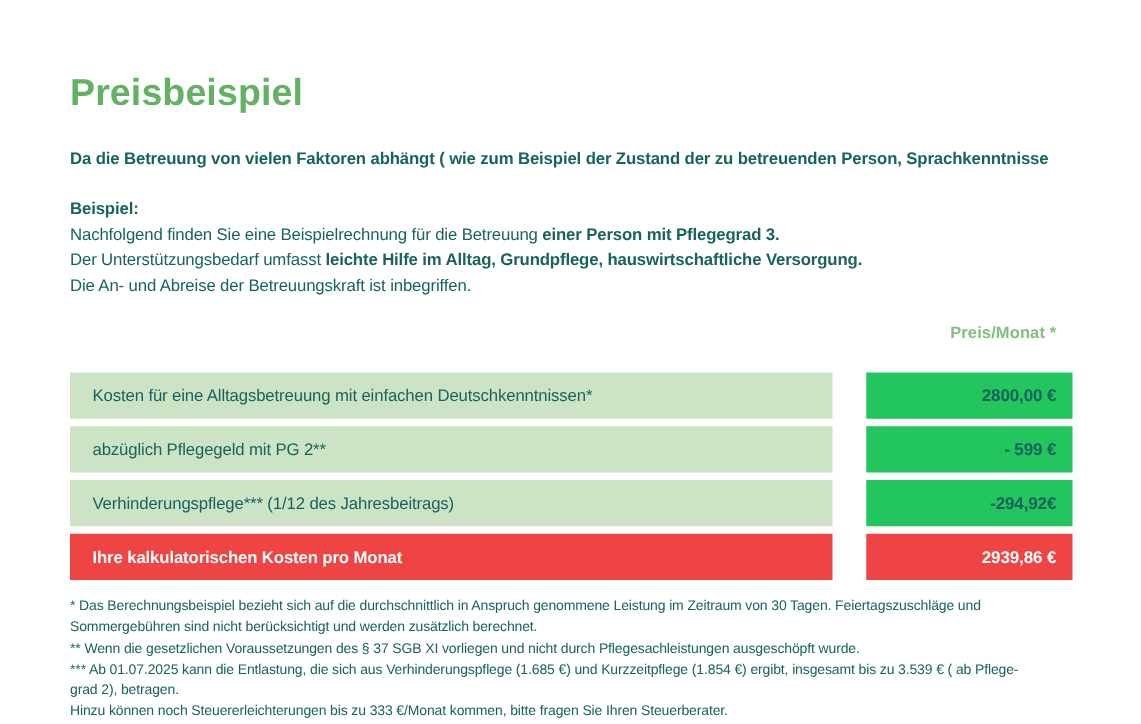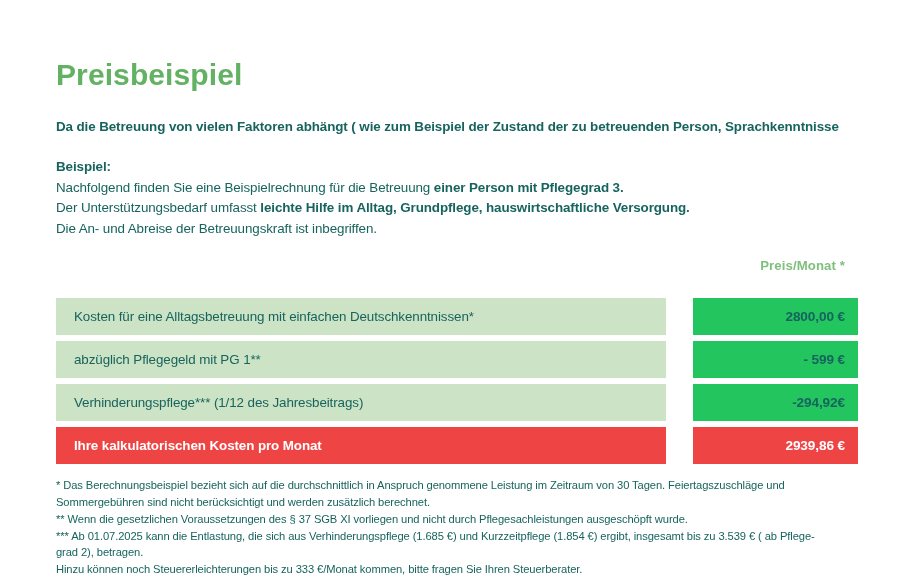--- a/index.html
+++ b/index.html
@@ -163,21 +163,21 @@
       <div class="table-head">
         <div class="head-price">Preis/Monat *</div>
       </div>
 
       <div class="row">
         <div class="label">Kosten für eine Alltagsbetreuung mit einfachen Deutschkenntnissen*</div>
         <div class="price">2800,00 €</div>
       </div>
 
       <div class="row">
-        <div class="label">abzüglich Pflegegeld mit PG 1**</div>
+        <div class="label">abzüglich Pflegegeld mit PG 2**</div>
         <div class="price">- 599 €</div>
       </div>
 
       <div class="row">
         <div class="label">Verhinderungspflege*** (1/12 des Jahresbeitrags)</div>
         <div class="price">-294,92€</div>
       </div>
 
       <div class="row total">
         <div class="label">Ihre kalkulatorischen Kosten pro Monat</div>

